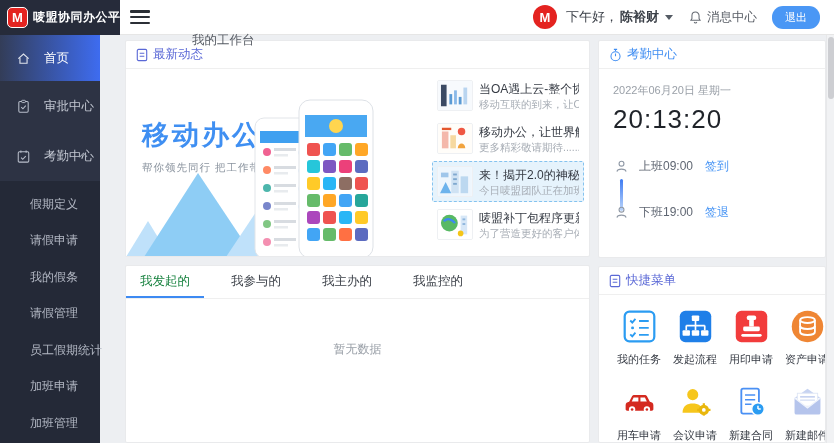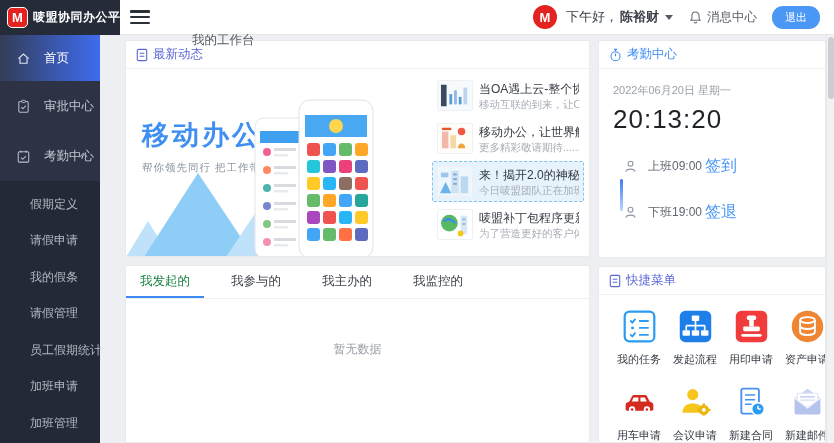--- a/index.html
+++ b/index.html
@@ -63,24 +63,24 @@
   .tab-row { display:flex; border-bottom:1px solid #efefef; height:33px; align-items:stretch; }
   .tab { padding:0 14px; margin-right:13px; display:flex; align-items:center; font-size:12.5px; color:#3a3f47; cursor:pointer; border-bottom:2px solid transparent; }
   .tab.active { color:#15803d; border-bottom:2px solid #3d8af2; }
   .empty-state { text-align:center; padding-top:42px; font-size:12px; color:#9aa0a8; }
 
   
   .attend-panel { left:598px; top:40px; width:228px; height:218px; }
   .attend-date { margin:14px 0 0 14px; font-size:11px; color:#9aa0a8; }
   .attend-time { margin:6px 0 0 14px; font-size:26px; color:#1f2329; font-weight:500; letter-spacing:1px; }
   .attend-rows { position:relative; margin-top:16px; }
-  .attend-row { display:flex; align-items:center; height:30px; padding-left:24px; position:relative; }
+  .attend-row { display:flex; align-items:center; height:30px; padding-left:15px; position:relative; }
   .attend-row + .attend-row { margin-top:16px; }
   .attend-label { font-size:12px; color:#5f6672; margin-left:10px; }
-  .attend-action { position:absolute; left:92px; font-size:16px; color:#4a96f5; cursor:pointer; margin-left:14px; }
+  .attend-action { position:absolute; left:92px; font-size:12px; color:#4a96f5; cursor:pointer; margin-left:14px; }
   .time-connector { position:absolute; left:21px; top:28px; width:3px; height:32px; border-radius:2px; background:linear-gradient(180deg,#3e7bf2,#bcd6fb); }
 
   
   .quick-panel { left:598px; top:266px; width:228px; height:177px; }
   .quick-grid { display:grid; grid-template-columns:repeat(4,1fr); padding:13px 6px 0 6px; row-gap:17px; }
   .quick-item { display:flex; flex-direction:column; align-items:center; gap:7px; cursor:pointer;margin-left:12px; }
   .quick-label { font-size:11px; color:#363b44; white-space:nowrap; }
 
   
   .v-scrollbar { position:absolute; right:0; top:35px; width:8px; bottom:0; background:#f1f2f4; border-left:1px solid #e7e8ea; }

